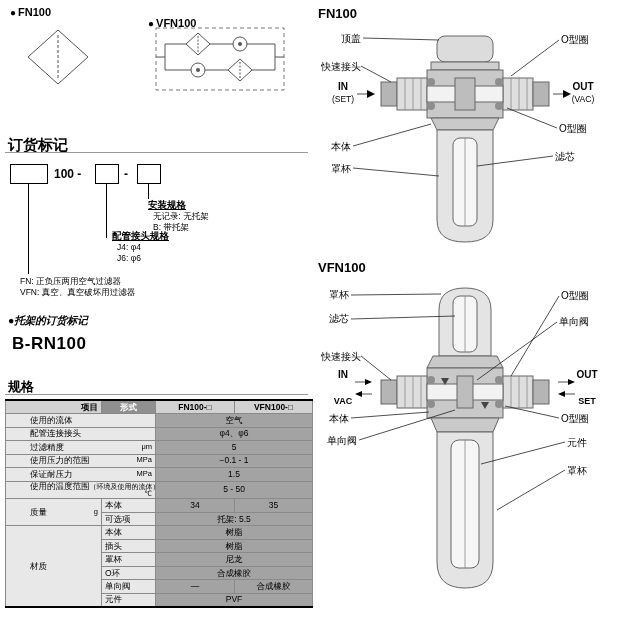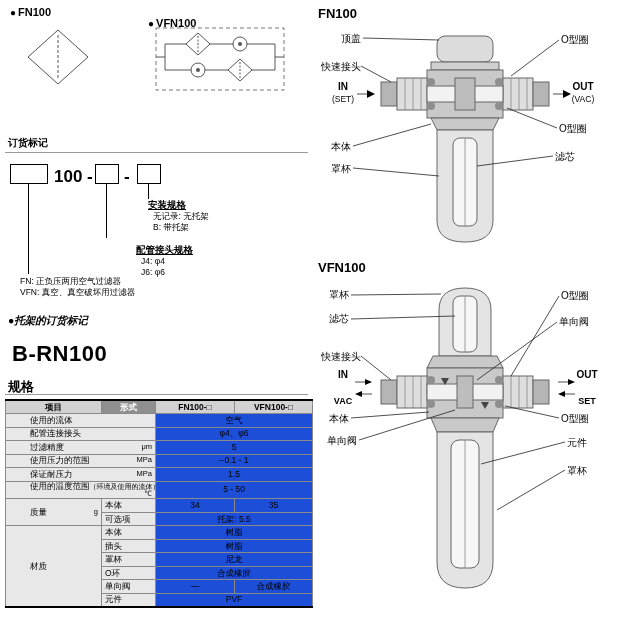--- a/index.html
+++ b/index.html
@@ -2,40 +2,40 @@
 <html><head>
 <meta charset="utf-8">
 <style>
   *{margin:0;padding:0;box-sizing:border-box;}
   html,body{background:#fff;}
   body{width:628px;height:627px;font-family:"Liberation Sans",sans-serif;color:#000;}
   .page{position:relative;width:625px;height:627px;background:#fff;overflow:hidden;}
   .abs{position:absolute;}
   .sym-label{font-size:11px;font-weight:bold;}
   .bullet{font-size:10px;margin-right:2px;}
-  .h-sec{font-size:10px;font-weight:bold;}
+  .h-sec{font-size:15px;font-weight:bold;}
   .rule{height:1px;background:#999;}
   .code-box{border:1px solid #000;background:#fff;}
-  .code-text{font-size:17px;font-weight:bold;}
+  .code-text{font-size:12px;font-weight:bold;}
   .vline{width:0;border-left:1px solid #000;}
   .ann-title{font-size:9.5px;font-weight:bold;line-height:1.25;text-decoration:underline;}
   .ann-line{font-size:8.5px;line-height:1.3;padding-left:5px;white-space:nowrap;}
   .bracket-title{font-size:10.5px;font-weight:bold;}
-  .bracket-code{font-size:22px;font-weight:bold;letter-spacing:.5px;margin-top:7px;}
+  .bracket-code{font-size:17px;font-weight:bold;letter-spacing:.5px;}
   table.spec{border-collapse:collapse;width:307px;font-size:8.5px;table-layout:fixed;
              border-top:2px solid #000;border-bottom:2px solid #000;}
   table.spec td,table.spec th{border:1px solid #8a8a8a;height:13.5px;padding:0 3px;
              line-height:1.05;vertical-align:middle;white-space:nowrap;overflow:hidden;}
   .spec th{font-weight:bold;}
   .spec .hdr{background:#d2d2d2;text-align:center;}
-  .spec th.item{background:#d2d2d2;text-align:center;}
+  .spec th.item{background:#d2d2d2;text-align:right;}
   .spec th.model{background:#8f8f8f;color:#fff;text-align:center;}
   .spec .lab{background:#e8e8e8;text-align:left;padding-left:24px;}
   .spec .sub{background:#e8e8e8;text-align:left;}
-  .spec .val{background:#1d4ed8;text-align:center;}
+  .spec .val{background:#a3a3a3;text-align:center;}
   .spec .unitr{float:right;font-size:7.5px;}
   .spec .note{font-size:7px;}
   .dg-title{font-size:13px;font-weight:bold;}
   .page svg text{font-family:"Liberation Sans",sans-serif;fill:#000;}
   .cl{stroke:#222;stroke-width:0.8;fill:none;}
   .part{stroke:#666;stroke-width:1;}
   .tick{stroke:#888;stroke-width:0.8;}
 </style>
 </head>
 <body>
@@ -83,21 +83,21 @@
   <div class="abs vline" style="left:148px;top:184px;height:15px;"></div>
   <div class="abs vline" style="left:106px;top:184px;height:54px;"></div>
   <div class="abs vline" style="left:28px;top:184px;height:90px;"></div>
 
   <div class="abs" style="left:148px;top:199px;">
     <div class="ann-title">安装规格</div>
     <div class="ann-line">无记录: 无托架</div>
     <div class="ann-line">B: 带托架</div>
   </div>
 
-  <div class="abs" style="left:112px;top:244px;margin-left:24px;">
+  <div class="abs" style="left:112px;top:230px;">
     <div class="ann-title">配管接头规格</div>
     <div class="ann-line">J4:  φ4</div>
     <div class="ann-line">J6:  φ6</div>
   </div>
 
   <div class="abs" style="left:20px;top:276px;">
     <div class="ann-line" style="padding-left:0;">FN: 正负压两用空气过滤器</div>
     <div class="ann-line" style="padding-left:0;">VFN: 真空、真空破坏用过滤器</div>
   </div>
 

